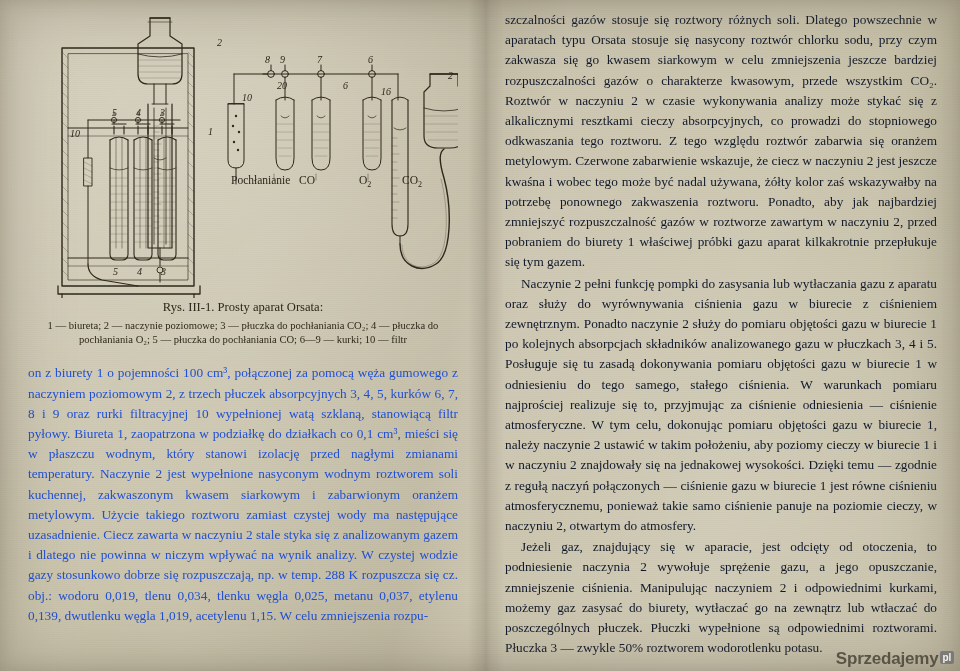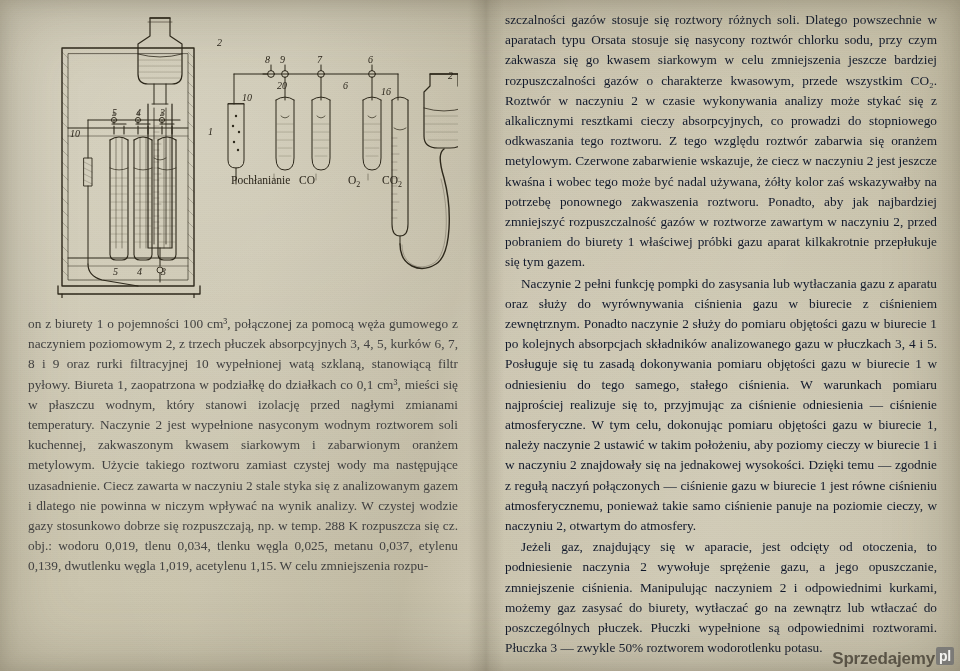--- a/index.html
+++ b/index.html
@@ -77,21 +77,21 @@
     text-align: center;
     line-height: 1.35;
     margin-top: 3px;
     padding: 0 6px;
   }
 
   .body-text {
     margin-top: 16px;
     font-size: 13.3px;
     line-height: 1.52;
-    color: #404040;
+    color: #1d4ed8;
     text-align: justify;
     -webkit-hyphens: none;
     hyphens: none;
   }
   .body-text p {
     margin: 0 0 2px 0;
   }
 
   
   .col-right {
@@ -116,21 +116,21 @@
     font-family: "Liberation Sans", sans-serif;
     font-size: 17px;
     font-weight: bold;
     color: #4a4438;
     opacity: 0.85;
     letter-spacing: -0.2px;
   }
   .watermark .pl {
     color: #ffffff;
     background: #737373;
-    font-size: 14px;
+    font-size: 10px;
     padding: 1px 3px;
     border-radius: 2px;
     vertical-align: 3px;
     margin-left: 1px;
   }
 
   
   .fig-svg { position: absolute; left: 0; top: 0; }
 
   .lbl {
@@ -328,28 +328,32 @@
     <div class="lbl lbl-it" style="left:42px; top:120px;">10</div>
     <div class="lbl lbl-it" style="left:84px; top:99px;">5</div>
     <div class="lbl lbl-it" style="left:108px; top:99px;">4</div>
     <div class="lbl lbl-it" style="left:132px; top:99px;">3</div>
     <div class="lbl lbl-it" style="left:85px; top:258px;">5</div>
     <div class="lbl lbl-it" style="left:109px; top:258px;">4</div>
     <div class="lbl lbl-it" style="left:133px; top:258px;">3</div>
 
     <div class="fig-subcap" style="left:203px; top:166px;">Pochłanianie</div>
     <div class="fig-subcap" style="left:271px; top:166px;">CO</div>
-    <div class="fig-subcap" style="left:320px; top:166px;">
+    <div class="fig-subcap" style="left:331px; top:166px;">
       <span>O</span><sub style="font-size:8px;">2</sub>
     </div>
-    <div class="fig-subcap" style="left:354px; top:166px;">
+    <div class="fig-subcap" style="left:374px; top:166px;">
       <span>CO</span><sub style="font-size:8px;">2</sub>
     </div>
   </div>
 
+  <div class="fig-caption">
+    <span class="cap-title">Rys. III-1. Prosty aparat Orsata:</span>
+  </div>
+  <div class="fig-legend">1 — biureta; 2 — naczynie poziomowe; 3 — płuczka do pochłaniania CO₂; 4 — płuczka do pochłaniania O₂; 5 — płuczka do pochłaniania CO; 6—9 — kurki; 10 — filtr</div>
 
   <div class="body-text">
     <p>on z biurety 1 o pojemności 100 cm³, połączonej za pomocą węża gumowego z naczyniem poziomowym 2, z trzech płuczek absorpcyjnych 3, 4, 5, kurków 6, 7, 8 i 9 oraz rurki filtracyjnej 10 wypełnionej watą szklaną, stanowiącą filtr pyłowy. Biureta 1, zaopatrzona w podziałkę do działkach co 0,1 cm³, mieści się w płaszczu wodnym, który stanowi izolację przed nagłymi zmianami temperatury. Naczynie 2 jest wypełnione nasyconym wodnym roztworem soli kuchennej, zakwaszonym kwasem siarkowym i zabarwionym oranżem metylowym. Użycie takiego roztworu zamiast czystej wody ma następujące uzasadnienie. Ciecz zawarta w naczyniu 2 stale styka się z analizowanym gazem i dlatego nie powinna w niczym wpływać na wynik analizy. W czystej wodzie gazy stosunkowo dobrze się rozpuszczają, np. w temp. 288 K rozpuszcza się cz. obj.: wodoru 0,019, tlenu 0,034, tlenku węgla 0,025, metanu 0,037, etylenu 0,139, dwutlenku węgla 1,019, acetylenu 1,15. W celu zmniejszenia rozpu-</p>
   </div>
 </div>
 
 <div class="col-right">
   <p>szczalności gazów stosuje się roztwory różnych soli. Dlatego powszechnie w aparatach typu Orsata stosuje się nasycony roztwór chlorku sodu, przy czym zakwasza się go kwasem siarkowym w celu zmniejszenia jeszcze bardziej rozpuszczalności gazów o charakterze kwasowym, przede wszystkim CO₂. Roztwór w naczyniu 2 w czasie wykonywania analizy może stykać się z alkalicznymi resztkami cieczy absorpcyjnych, co prowadzi do stopniowego odkwaszania tego roztworu. Z tego względu roztwór zabarwia się oranżem metylowym. Czerwone zabarwienie wskazuje, że ciecz w naczyniu 2 jest jeszcze kwaśna i wobec tego może być nadal używana, żółty kolor zaś wskazywałby na potrzebę ponownego zakwaszenia roztworu. Ponadto, aby jak najbardziej zmniejszyć rozpuszczalność gazów w roztworze zawartym w naczyniu 2, przed pobraniem do biurety 1 właściwej próbki gazu aparat kilkakrotnie przepłukuje się tym gazem.</p>
   <p class="indent">Naczynie 2 pełni funkcję pompki do zasysania lub wytłaczania gazu z aparatu oraz służy do wyrównywania ciśnienia gazu w biurecie z ciśnieniem zewnętrznym. Ponadto naczynie 2 służy do pomiaru objętości gazu w biurecie 1 po kolejnych absorpcjach składników analizowanego gazu w płuczkach 3, 4 i 5. Posługuje się tu zasadą dokonywania pomiaru objętości gazu w biurecie 1 w odniesieniu do tego samego, stałego ciśnienia. W warunkach pomiaru najprościej realizuje się to, przyjmując za ciśnienie odniesienia — ciśnienie atmosferyczne. W tym celu, dokonując pomiaru objętości gazu w biurecie 1, należy naczynie 2 ustawić w takim położeniu, aby poziomy cieczy w biurecie 1 i w naczyniu 2 znajdowały się na jednakowej wysokości. Dzięki temu — zgodnie z regułą naczyń połączonych — ciśnienie gazu w biurecie 1 jest równe ciśnieniu atmosferycznemu, ponieważ takie samo ciśnienie panuje na poziomie cieczy, w naczyniu 2, otwartym do atmosfery.</p>
   <p class="indent">Jeżeli gaz, znajdujący się w aparacie, jest odcięty od otoczenia, to podniesienie naczynia 2 wywołuje sprężenie gazu, a jego opuszczanie, zmniejszenie ciśnienia. Manipulując naczyniem 2 i odpowiednimi kurkami, możemy gaz zasysać do biurety, wytłaczać go na zewnątrz lub wtłaczać do poszczególnych płuczek. Płuczki wypełnione są odpowiednimi roztworami. Płuczka 3 — zwykle 50% roztworem wodorotlenku potasu.</p>

